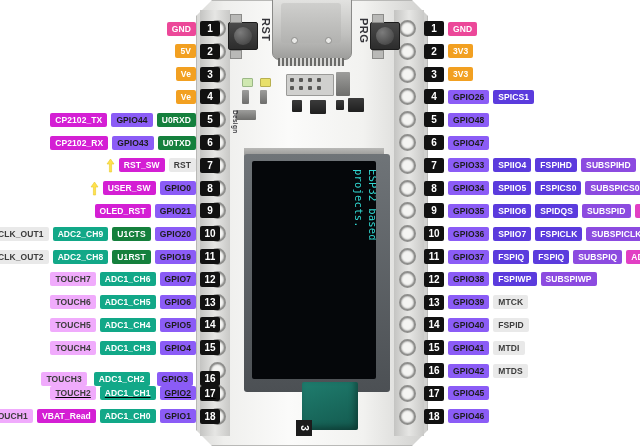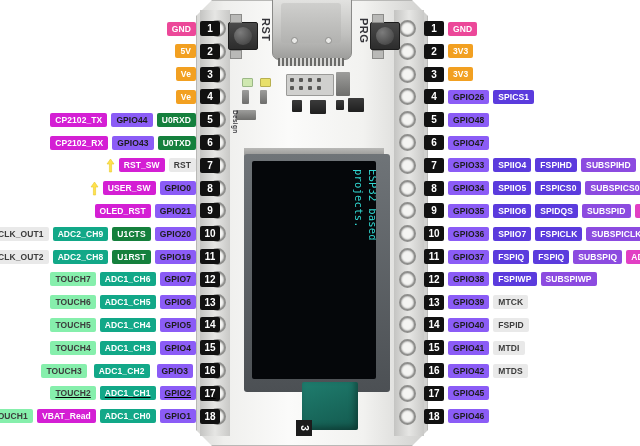--- a/index.html
+++ b/index.html
@@ -92,21 +92,21 @@
   .t-gnd{background:#ec4899;}
   .t-pwr{background:#f2a021;}
   .t-gpio{background:#8b5cf6;color:#1c1c1c;}
   .t-uart{background:#15803d;text-align:center;}
   .t-spi{background:#5b3bdd;}
   .t-subspi{background:#8c4be0;}
   .t-magenta{background:#d41fd4;}
   .t-pink{background:#e23fc4;}
   .t-adc{background:#12a888;}
   .t-grey{background:#e9e9e9;color:#3c3c3c;}
-  .t-touch{background:#86efac;color:#3c3c3c;}
+  .t-touch{background:#f0abfc;color:#3c3c3c;}
 
   .arrow{width:9px;height:15px;position:relative;flex:0 0 9px;}
   .arrow svg{position:absolute;left:0;top:0;}
 </style>
 </head>
 <body>
 
 <div id="board">
   <div class="pcb-body"></div>
   <div class="pcb-top-cut-l"></div>
@@ -292,21 +292,21 @@
       <span class="tag t-adc">ADC1_CH4</span>
       <span class="tag t-gpio">GPIO5</span>
       <span class="num">14</span>
     </div>
     <div class="row left" style="top: 340.2px;">
       <span class="tag t-touch">TOUCH4</span>
       <span class="tag t-adc">ADC1_CH3</span>
       <span class="tag t-gpio">GPIO4</span>
       <span class="num">15</span>
     </div>
-    <div class="row left" style="top: 363px; gap: 7px;">
+    <div class="row left" style="top: 371px; gap: 7px;">
       <span class="tag t-touch">TOUCH3</span>
       <span class="tag t-adc">ADC1_CH2</span>
       <span class="tag t-gpio">GPIO3</span>
       <span class="num">16</span>
     </div>
     <div class="row left" style="top: 385.8px; text-decoration: underline;">
       <span class="tag t-touch">TOUCH2</span>
       <span class="tag t-adc">ADC1_CH1</span>
       <span class="tag t-gpio">GPIO2</span>
       <span class="num">17</span>

